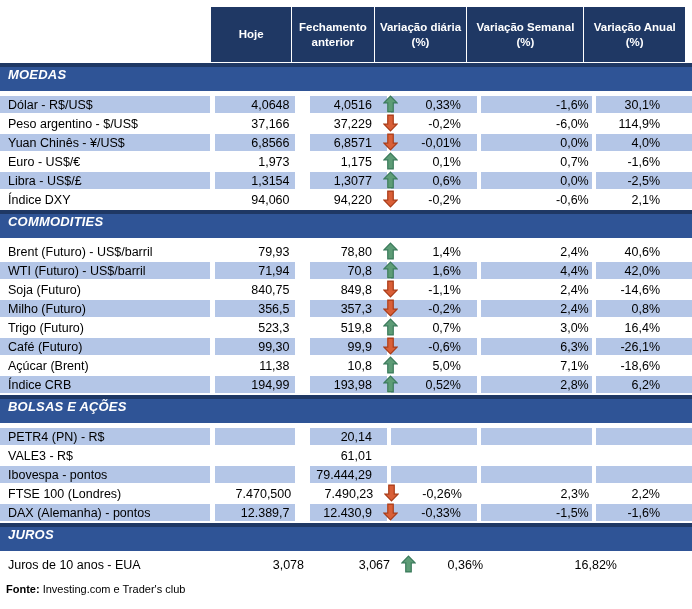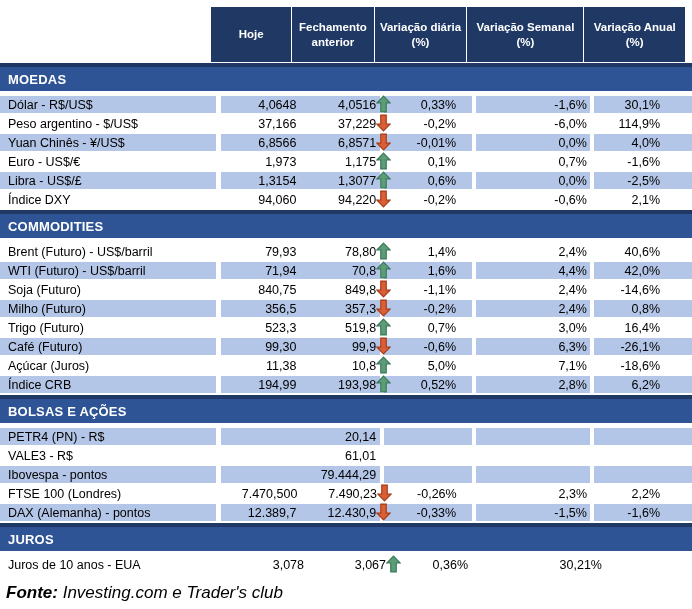--- a/index.html
+++ b/index.html
@@ -20,40 +20,40 @@
          display:flex;align-items:center;justify-content:center;text-align:center;
          margin-right:1px;line-height:1.3;padding:0 3px;}
   .c-hoje{width:83px;margin-left:9px;}
   .c-fech{width:84px;}
   .c-diaria{width:95px;}
   .c-semanal{width:120px;}
   .c-anual{width:104px;margin-right:7px;}
 
   
   .section-bar{border-top:4px solid var(--header-bg);background:var(--bar-bg);
-               height:28px;margin-bottom:5px;display:flex;align-items:center;}
+               height:28px;margin-bottom:5px;display:flex;align-items:flex-start;font-style:italic;}
   .section-title{color:var(--header-txt);font-weight:bold;font-size:13px;padding-left:8px;letter-spacing:.2px;}
 
   
   .row{display:flex;height:17px;margin-bottom:2px;font-size:12.5px;}
   .cell{height:17px;display:flex;align-items:center;background:transparent;white-space:nowrap;}
   .row.shaded .cell{background:var(--row-alt);}
   .cell.label{width:222px;padding-left:8px;}
   .cell.num{justify-content:flex-end;}
   .cell.hoje{width:82px;margin-left:5px;padding-right:5px;padding-left:24px;}
-  .cell.fech{width:81px;margin-left:0;padding-right:4px;}
+  .cell.fech{width:81px;margin-left:15px;padding-right:15px;}
   .cell.diaria{width:90px;margin-left:4px;padding-right:16px;position:relative;}
   .cell.semanal{width:117px;margin-left:4px;padding-right:3px;}
   .cell.anual{width:100px;margin-left:4px;padding-right:32px;}
 
   .arrow{position:absolute;left:-8px;top:-1px;width:15px;height:18px;display:block;}
   .arrow svg{display:block;}
 
   
-  .fonte{margin:10px 0 0 6px;font-size:17px;font-style:italic;}
+  .fonte{margin:10px 0 0 6px;font-size:11px;}
   .fonte .bold{font-weight:bold;}
 </style>
 </head>
 <body>
 
 <div class="app">
 
   <div class="header-row">
     <div class="hcell c-hoje">Hoje</div>
     <div class="hcell c-fech">Fechamento anterior</div>
@@ -364,21 +364,21 @@
         </div>
         <div class="cell num semanal">
           <span>6,3%</span>
         </div>
         <div class="cell num anual">
           <span>-26,1%</span>
         </div>
       </div>
       <div class="row">
         <div class="cell label">
-          <span>Açúcar (Juros)</span>
+          <span>Açúcar (Brent)</span>
         </div>
         <div class="cell num hoje">
           <span>11,38</span>
         </div>
         <div class="cell num fech">
           <span>10,8</span>
         </div>
         <div class="cell num diaria">
           <span class="arrow">
             <svg width="15" height="18" viewBox="0 0 14 17">
@@ -547,21 +547,21 @@
         </div>
         <div class="cell num diaria">
           <span class="arrow">
             <svg width="15" height="18" viewBox="0 0 14 17">
               <path d="M7 1 L13.2 7.4 H9.6 V16 H4.4 V7.4 H0.8 Z" fill="#5D9C76" stroke="#39795A" stroke-width="1.1"></path>
             </svg>
           </span>
           <span>0,36%</span>
         </div>
         <div class="cell num semanal">
-          <span>30,21%</span>
+          <span>16,82%</span>
         </div>
       </div>
     </div>
 
   <div class="fonte">
     <span class="bold">Fonte:</span><span> Investing.com e Trader's club</span>
   </div>
 
 </div>
 

